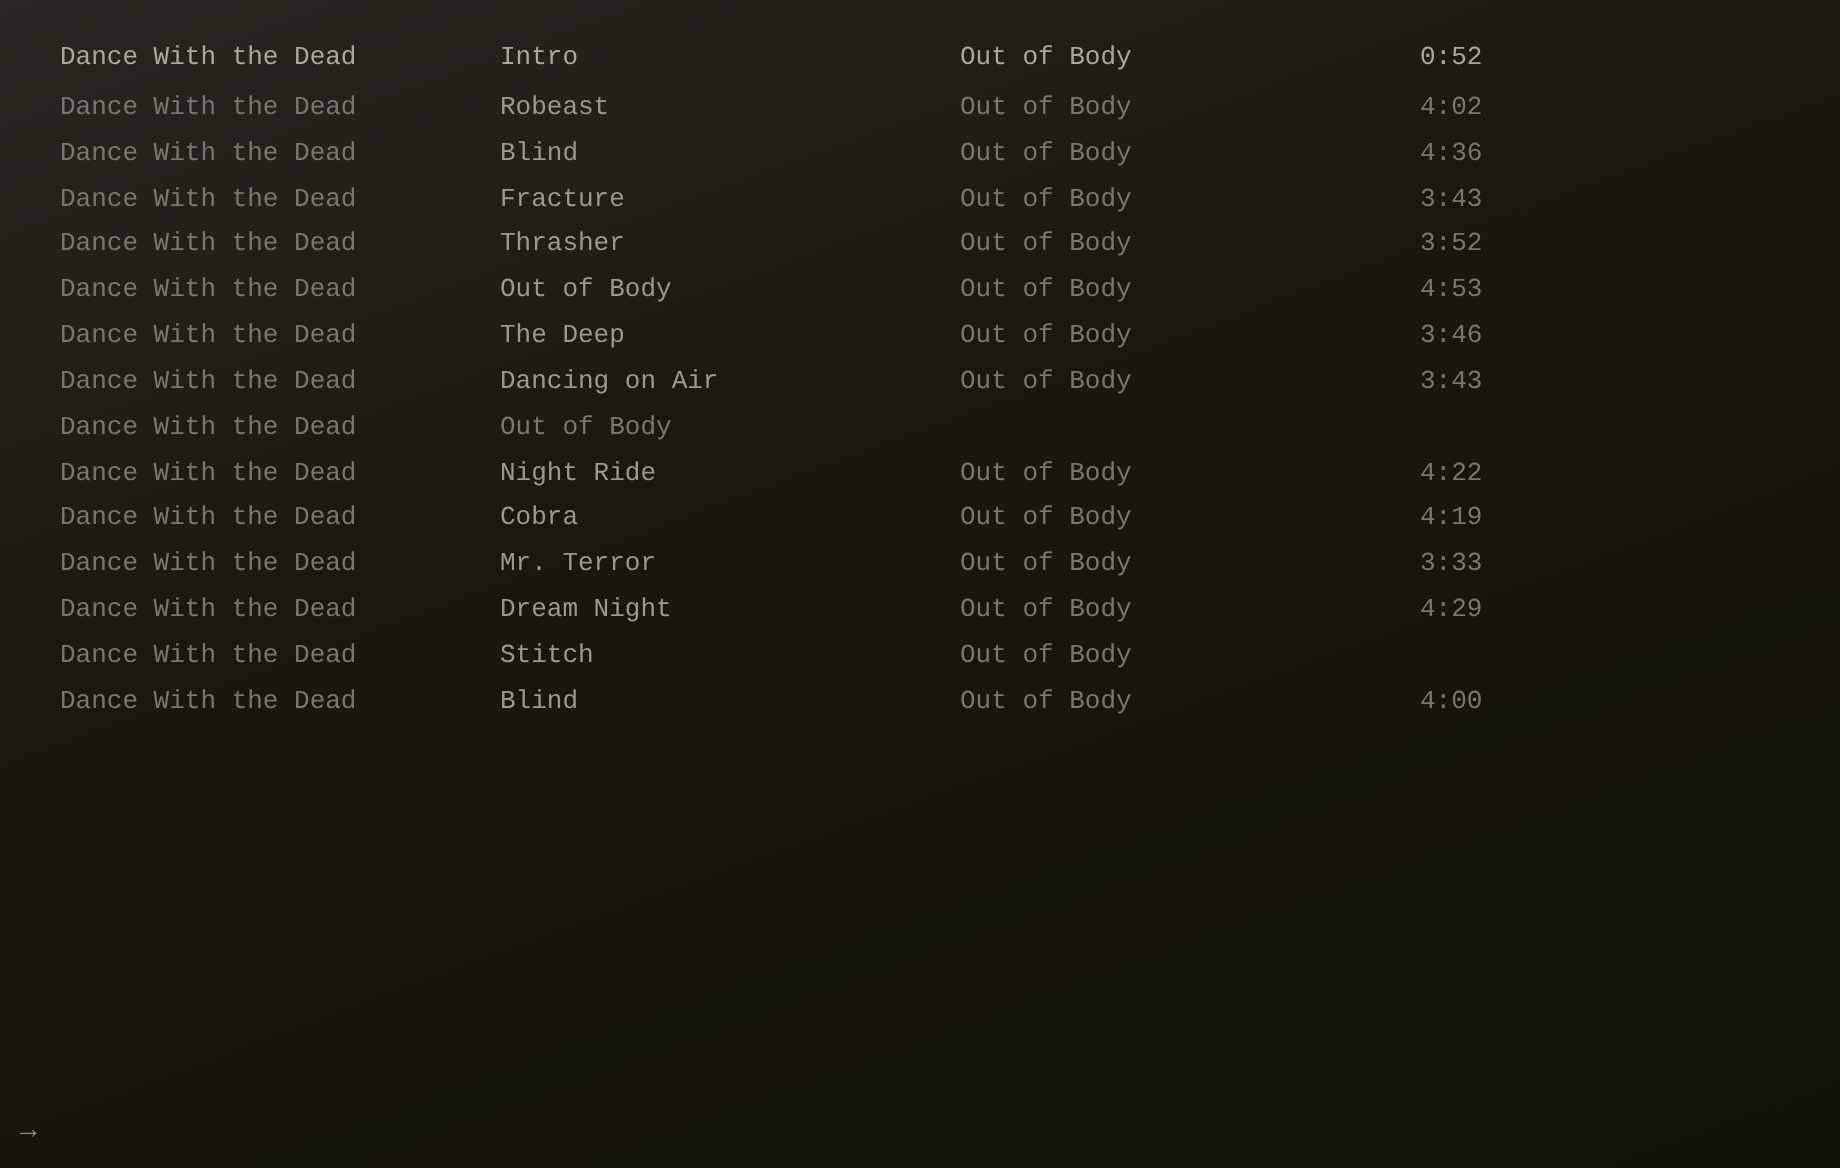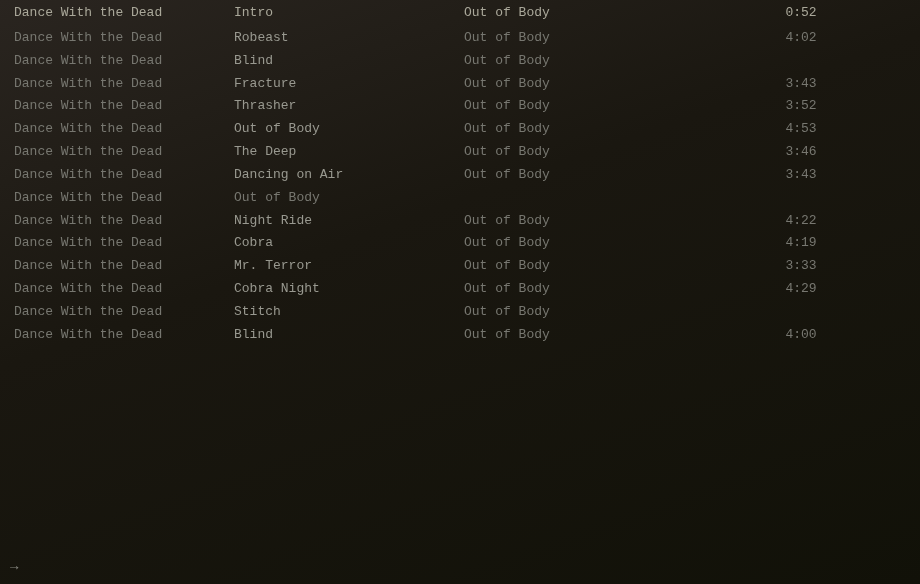--- a/index.html
+++ b/index.html
@@ -14,21 +14,21 @@
       background: linear-gradient(160deg, #2a2520 0%, #1a1710 40%, #111108 100%);
       font-family: 'Courier New', Courier, monospace;
       color: #888880;
       font-size: 13px;
       overflow: hidden;
       position: relative;
     }
 
     .track-list {
       width: 100%;
-      padding: 0;
+      padding: 16px;
     }
 
     .track-row {
       display: grid;
       grid-template-columns: 220px 230px 230px 1fr;
       padding: 2px 12px 2px 14px;
       line-height: 1.45;
       cursor: pointer;
     }
 
@@ -45,21 +45,21 @@
 
     .track-row .title {
       color: #999990;
     }
 
     .track-row .album {
       color: #777770;
     }
 
     .track-row .duration {
-      text-align: center;
+      text-align: left;
       color: #777770;
     }
 
     .track-row.header .artist,
     .track-row.header .title,
     .track-row.header .album,
     .track-row.header .duration {
       color: #aaa89a;
     }
 
@@ -84,20 +84,21 @@
 <div class="track-row">
       <span class="artist">Dance With the Dead</span>
       <span class="title">Robeast</span>
       <span class="album">Out of Body</span>
       <span class="duration">4:02</span>
     </div>
     <div class="track-row">
       <span class="artist">Dance With the Dead</span>
       <span class="title">Blind</span>
       <span class="album">Out of Body</span>
+      <span class="duration">4:36</span>
     </div>
     <div class="track-row">
       <span class="artist">Dance With the Dead</span>
       <span class="title">Fracture</span>
       <span class="album">Out of Body</span>
       <span class="duration">3:43</span>
     </div>
     <div class="track-row">
       <span class="artist">Dance With the Dead</span>
       <span class="title">Thrasher</span>
@@ -139,21 +140,21 @@
       <span class="duration">4:19</span>
     </div>
     <div class="track-row">
       <span class="artist">Dance With the Dead</span>
       <span class="title">Mr. Terror</span>
       <span class="album">Out of Body</span>
       <span class="duration">3:33</span>
     </div>
     <div class="track-row">
       <span class="artist">Dance With the Dead</span>
-      <span class="title">Cobra Night</span>
+      <span class="title">Dream Night</span>
       <span class="album">Out of Body</span>
       <span class="duration">4:29</span>
     </div>
     <div class="track-row">
       <span class="artist">Dance With the Dead</span>
       <span class="title">Stitch</span>
       <span class="album">Out of Body</span>
     </div>
     <div class="track-row">
       <span class="artist">Dance With the Dead</span>

